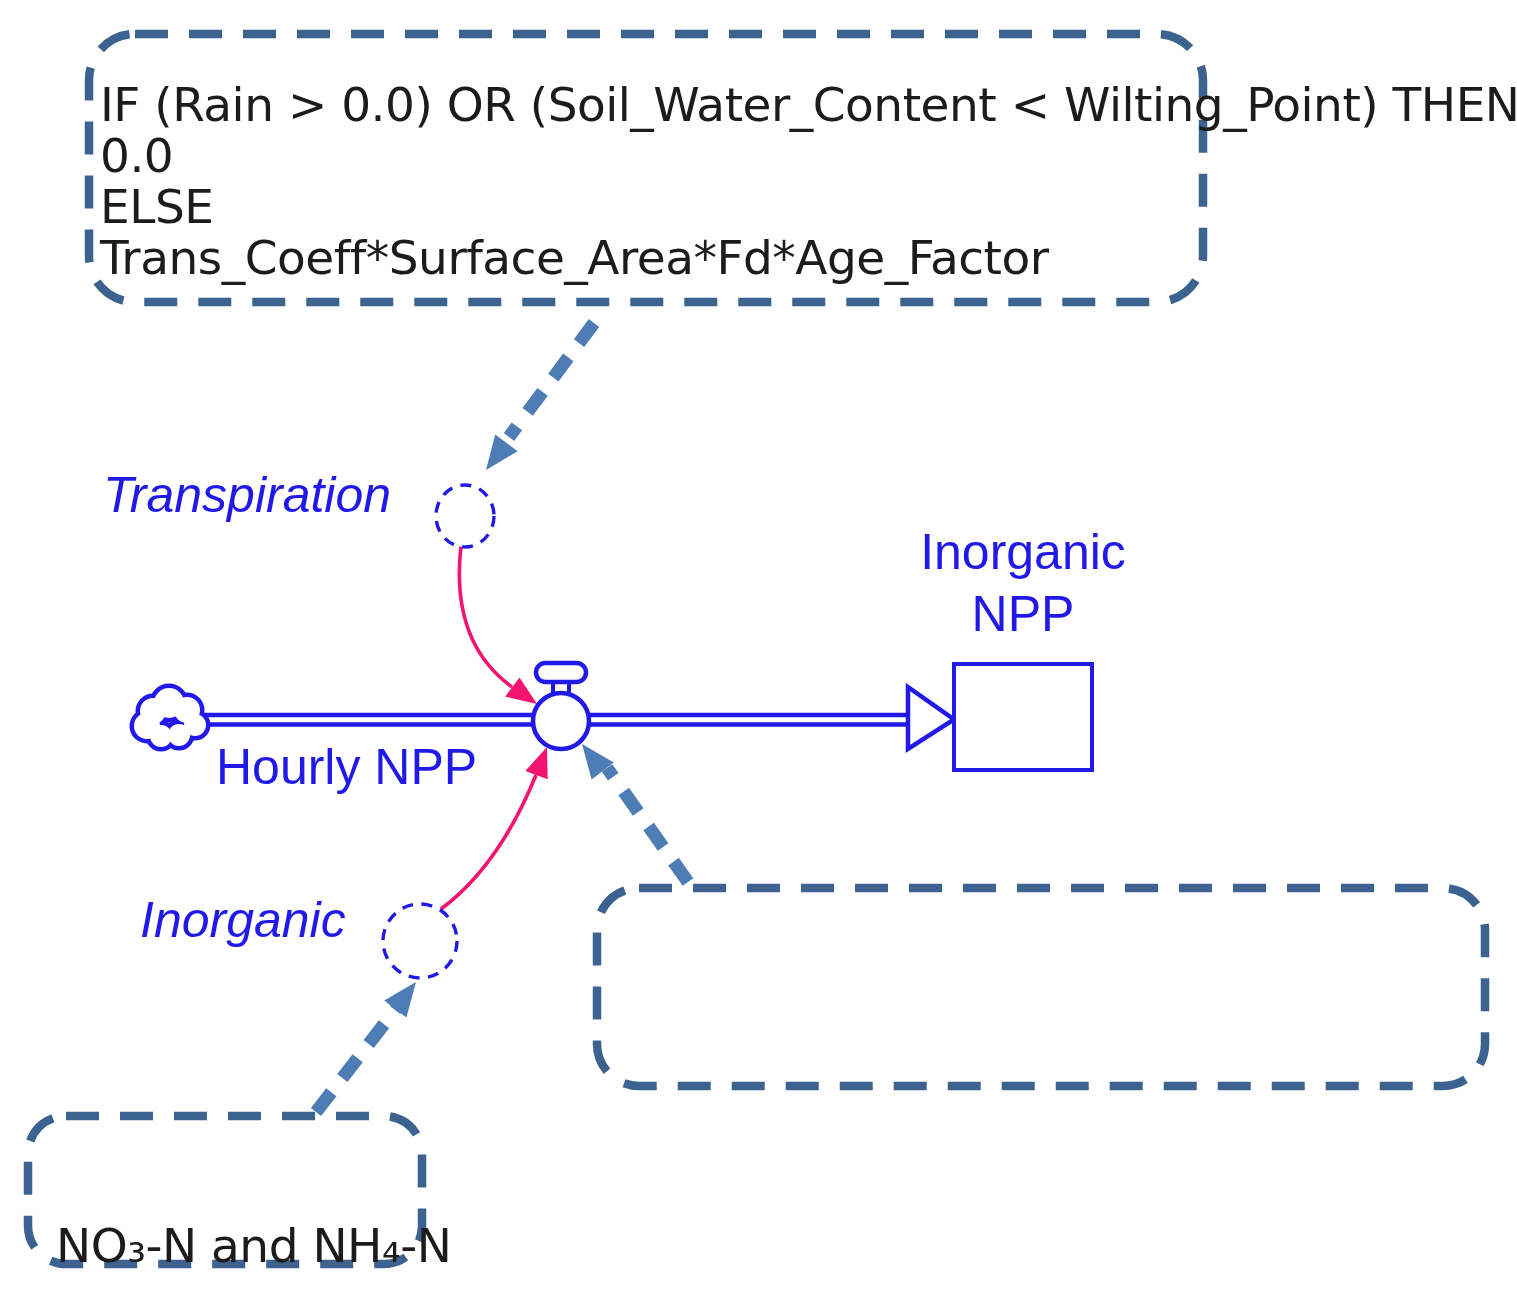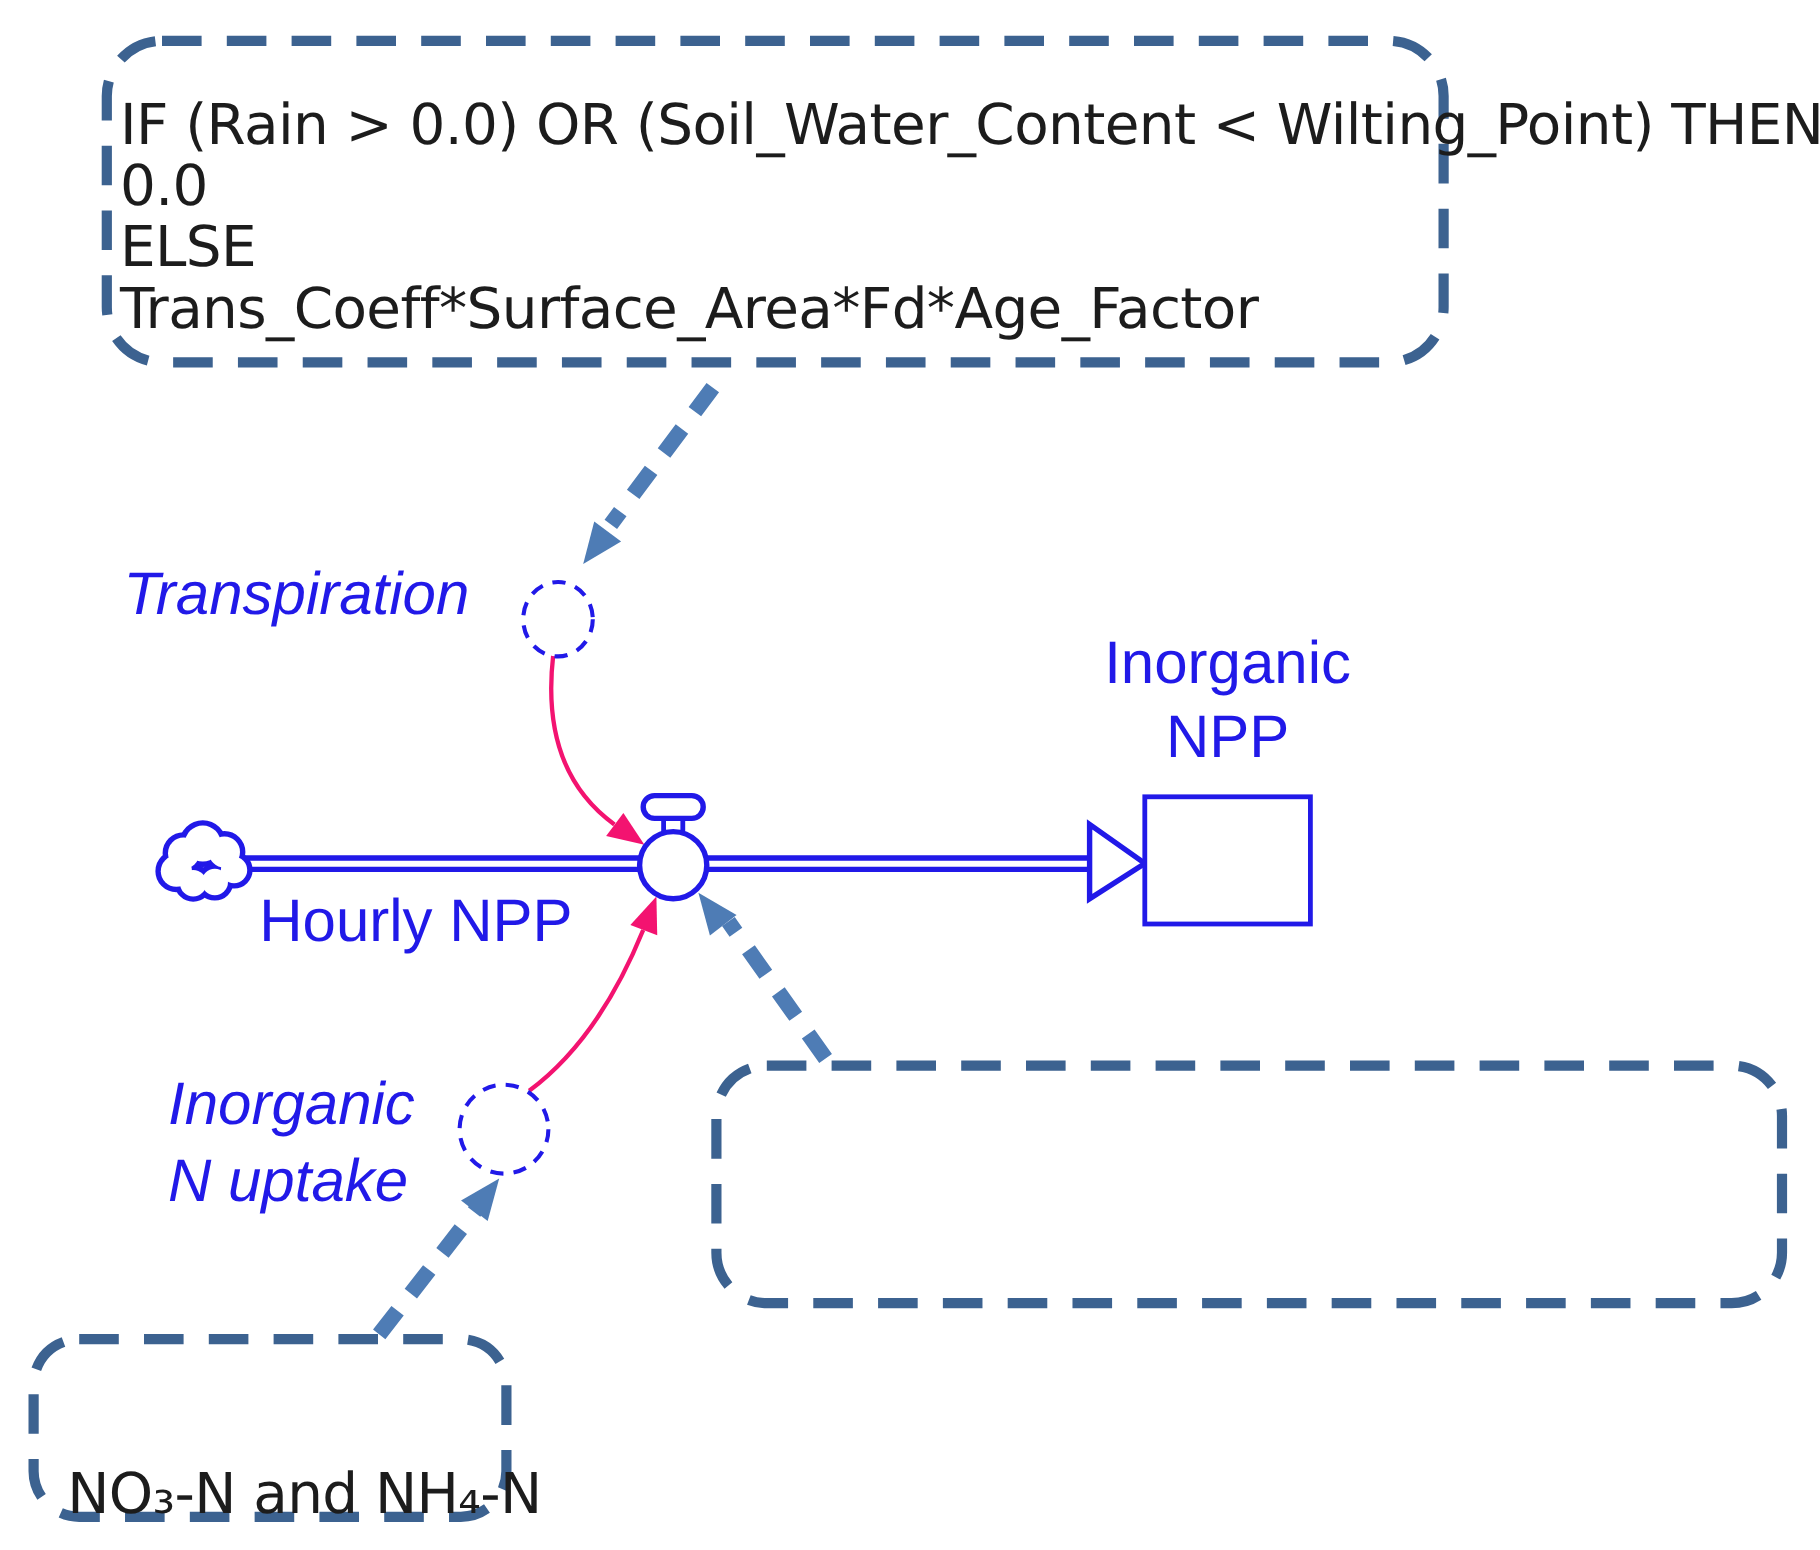--- a/index.html
+++ b/index.html
@@ -163,21 +163,20 @@
 
   <div class="model-label" style="left:216px; top:736px;text-align:center;">Hourly NPP</div>
 
   <div class="model-label centered" style="left:893px; top:521px; width:260px;">
     <div>Inorganic</div>
     <div>NPP</div>
   </div>
 
   <div class="model-label italic" style="left:140px; top:878px; line-height:64px;margin-top:10px;">
     <div>Inorganic</div>
-    <div>N uptake</div>
   </div>
 
   <div class="callout-text" style="left:100px; top:79px;">
     <div>IF (Rain &gt; 0.0) OR (Soil_Water_Content &lt; Wilting_Point) THEN</div>
     <div>0.0</div>
     <div>ELSE</div>
     <div>Trans_Coeff*Surface_Area*Fd*Age_Factor</div>
   </div>
 
 

